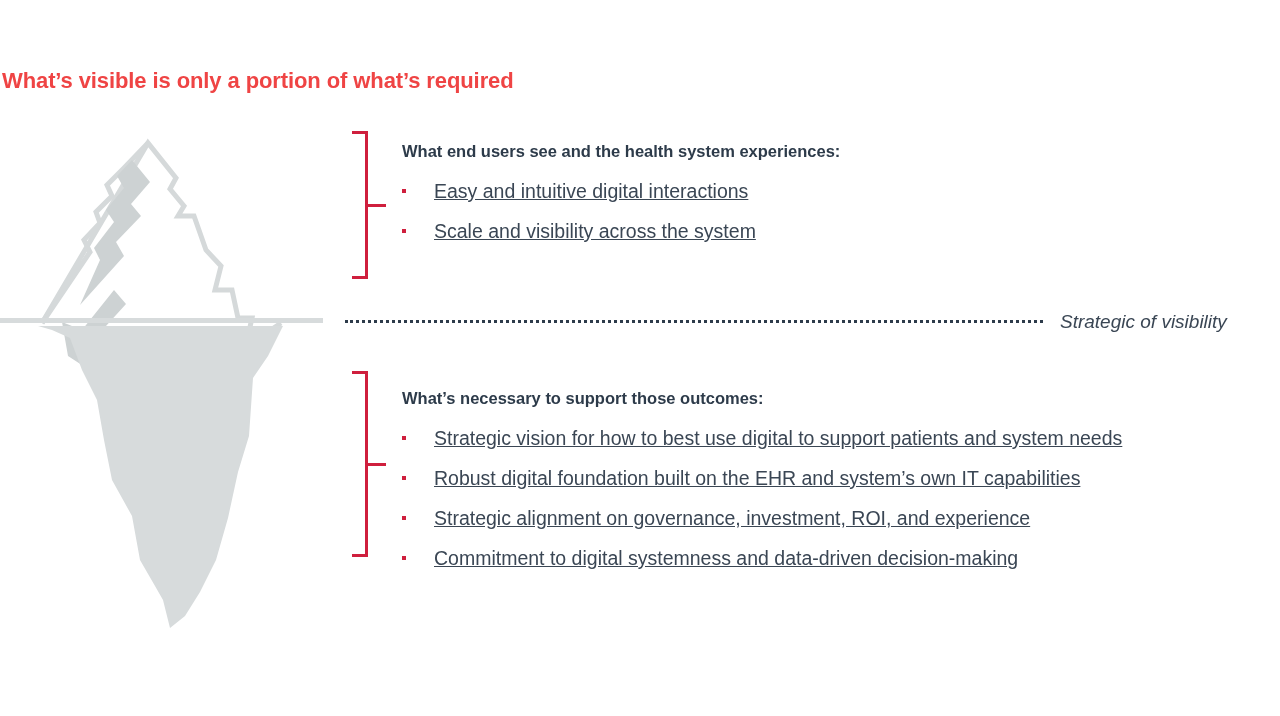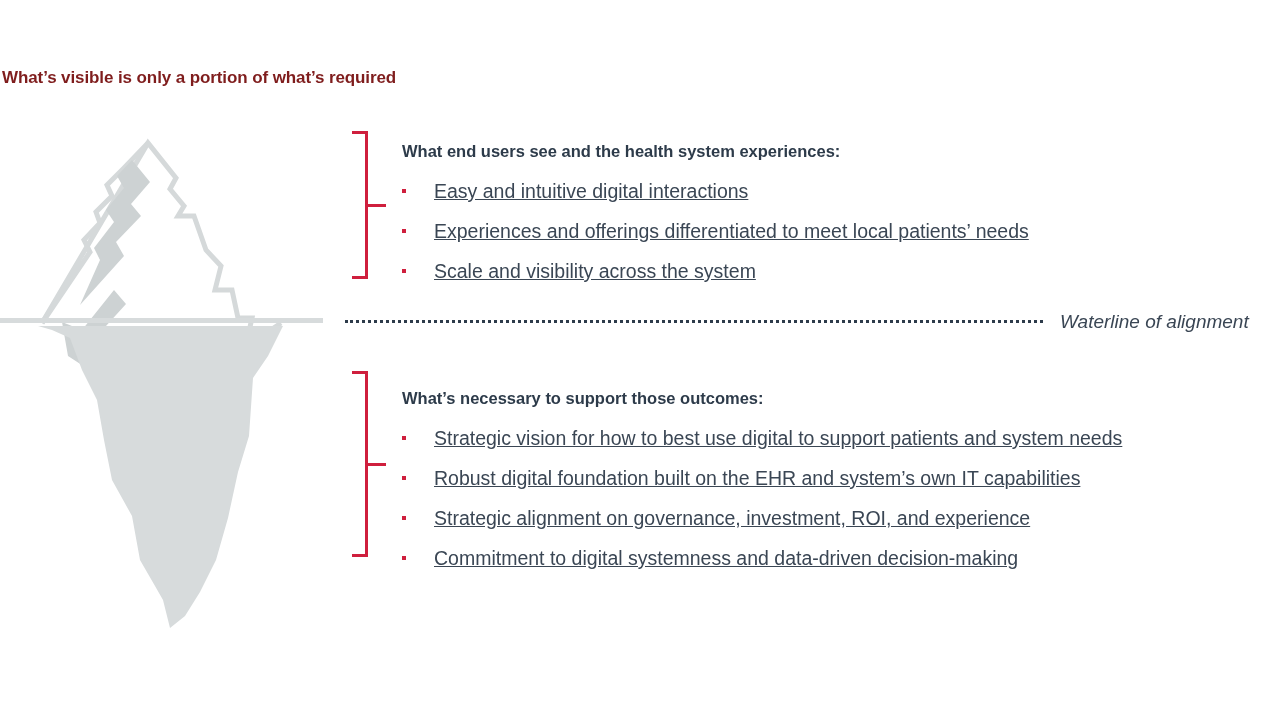--- a/index.html
+++ b/index.html
@@ -15,24 +15,24 @@
     font-family: "Liberation Sans", sans-serif;
     color: #2d3b4a;
     -webkit-font-smoothing: antialiased;
   }
 
   
   #page-title {
     position: absolute;
     left: 2px;
     top: 68px;
-    font-size: 17px;
+    font-size: 22px;
     font-weight: bold;
     letter-spacing: -0.1px;
-    color: #7f1d1d;
+    color: #ef4444;
     white-space: nowrap;
   }
 
   
   #iceberg-graphic {
     position: absolute;
     left: 0px;
     top: 130px;
     width: 340px;
     height: 510px;
@@ -183,21 +183,21 @@
              L 112 350
              L 104 310
              L 97 270
              L 82 240
              L 70 208
              L 52 200 Z" fill="#d7dbdc"></path>
   </svg>
 </div>
 
 <div id="waterline-dotted"></div>
-<div id="waterline-label">Waterline of alignment</div>
+<div id="waterline-label">Strategic of visibility</div>
 
 <div id="bracket-top" class="bracket">
   <div class="arm-top"></div>
   <div class="stem"></div>
   <div class="tick-mid"></div>
   <div class="arm-bottom"></div>
 </div>
 
 <div id="bracket-bottom" class="bracket">
   <div class="arm-top"></div>
@@ -208,24 +208,20 @@
 
 <div id="block-visible" class="content-block">
   <div class="block-heading">What end users see and the health system experiences:</div>
   <ul class="bullet-list">
     <li class="bullet-item">
       <span class="bullet-marker"></span>
       <span>Easy and intuitive digital interactions</span>
     </li>
     <li class="bullet-item">
       <span class="bullet-marker"></span>
-      <span>Experiences and offerings differentiated to meet local patients’ needs</span>
-    </li>
-    <li class="bullet-item">
-      <span class="bullet-marker"></span>
       <span>Scale and visibility across the system</span>
     </li>
   </ul>
 </div>
 
 <div id="block-required" class="content-block">
   <div class="block-heading">What’s necessary to support those outcomes:</div>
   <ul class="bullet-list">
     <li class="bullet-item">
       <span class="bullet-marker"></span>

